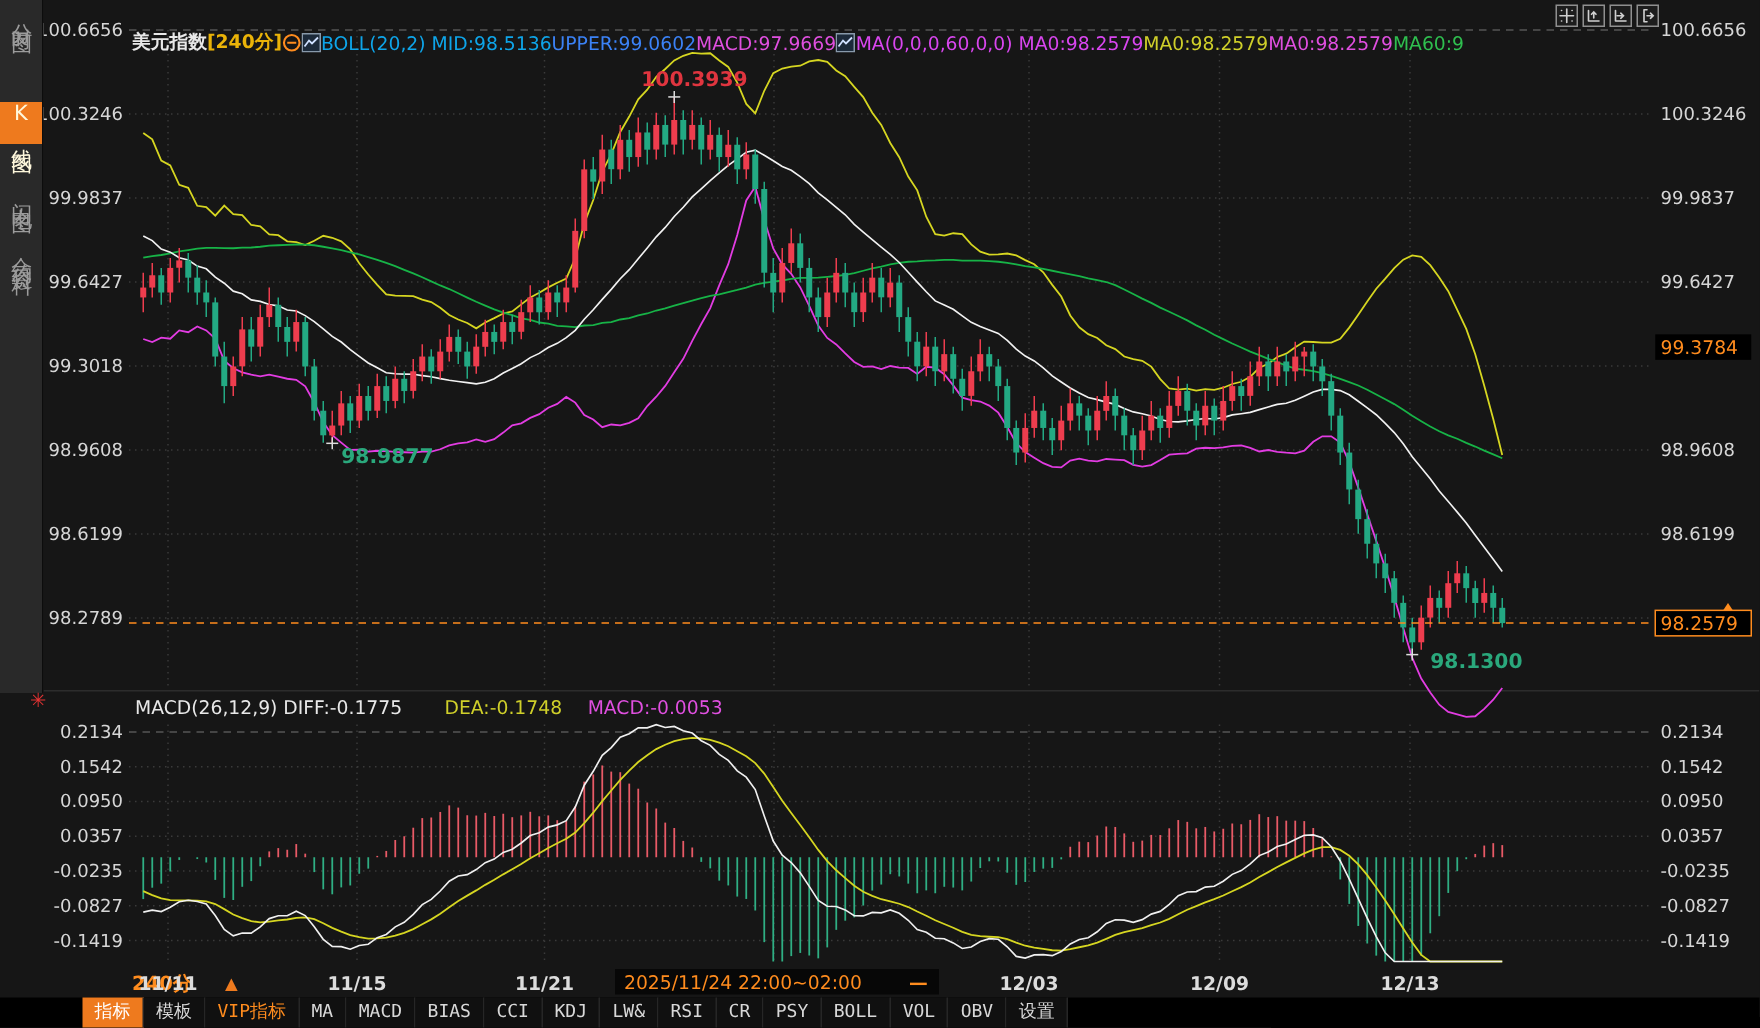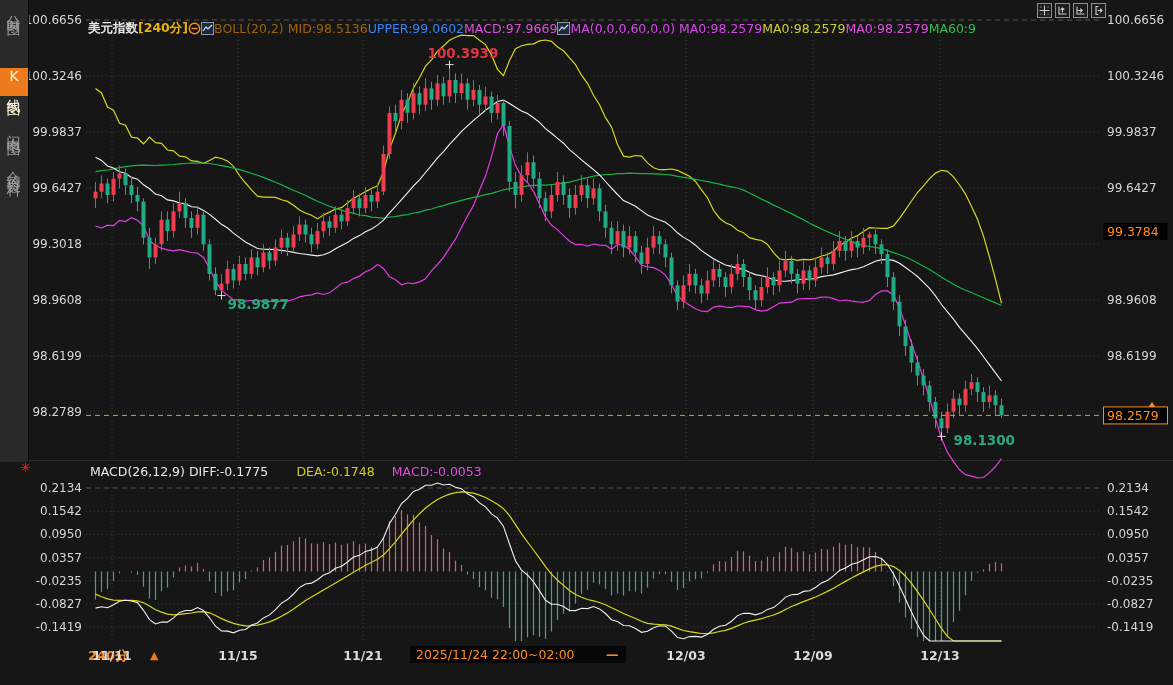--- a/index.html
+++ b/index.html
@@ -625,21 +625,21 @@
       <span class="seg b" style="color: rgb(232, 232, 232);">美元指数</span>
       <span class="seg b" style="color: #eab308;">[240分]</span>
       <svg width="13" height="13">
         <circle cx="6.5" cy="6.5" r="5.2" fill="none" stroke="#ff8c1e" stroke-width="1.4"></circle>
         <line x1="3.5" y1="6.5" x2="9.5" y2="6.5" stroke="#ff8c1e" stroke-width="1.4"></line>
       </svg>
       <svg width="13" height="13">
         <rect x="0.5" y="0.5" width="12" height="12" fill="#1c2a3a" stroke="#89a" stroke-width="1"></rect>
         <polyline points="2,9 5,5 7,7 11,3" fill="none" stroke="#cfe0ff" stroke-width="1.2"></polyline>
       </svg>
-      <span class="seg" style="color: #a16207;">BOLL(20,2) MID:98.5136</span>
+      <span class="seg" style="color: #0ea5e9;">BOLL(20,2) MID:98.5136</span>
       <span class="seg" style="color: #3b82f6;">UPPER:99.0602</span>
       <span class="seg" style="color: rgb(223, 79, 223);">MACD:97.9669</span>
       <svg width="13" height="13">
         <rect x="0.5" y="0.5" width="12" height="12" fill="#1c2a3a" stroke="#89a" stroke-width="1"></rect>
         <polyline points="2,9 5,5 7,7 11,3" fill="none" stroke="#cfe0ff" stroke-width="1.2"></polyline>
       </svg>
       <span class="seg" style="color: #d946ef;">MA(0,0,0,60,0,0) MA0:98.2579</span>
       <span class="seg" style="color: rgb(207, 207, 42);">MA0:98.2579</span>
       <span class="seg" style="color: rgb(223, 79, 223);">MA0:98.2579</span>
       <span class="seg" style="color: rgb(47, 191, 79);">MA60:9</span>
@@ -664,13 +664,31 @@
         </svg>
       </div>
       <div class="hbtn">
         <svg width="11" height="11">
           <path d="M3 1.5 v8 M3 1.5 h2 M3 9.5 h2" stroke="#cfcfcf" fill="none" stroke-width="1.1" stroke-linecap="round"></path>
           <path d="M5 5.5 h4 M7.3 3.8 l1.8 1.7 l-1.8 1.7" stroke="#cfcfcf" fill="none" stroke-width="1.1" stroke-linecap="round"></path>
         </svg>
       </div>
     </div>
   <div id="mstar">✳</div>
+  <div id="tabbar">
+      <div class="tab active">指标</div>
+      <div class="tab">模板</div>
+      <div class="tab vip">VIP指标</div>
+      <div class="tab">MA</div>
+      <div class="tab">MACD</div>
+      <div class="tab">BIAS</div>
+      <div class="tab">CCI</div>
+      <div class="tab">KDJ</div>
+      <div class="tab">LW&amp;</div>
+      <div class="tab">RSI</div>
+      <div class="tab">CR</div>
+      <div class="tab">PSY</div>
+      <div class="tab">BOLL</div>
+      <div class="tab">VOL</div>
+      <div class="tab">OBV</div>
+      <div class="tab">设置</div>
+    </div>
 </div>
 
 </body></html>

